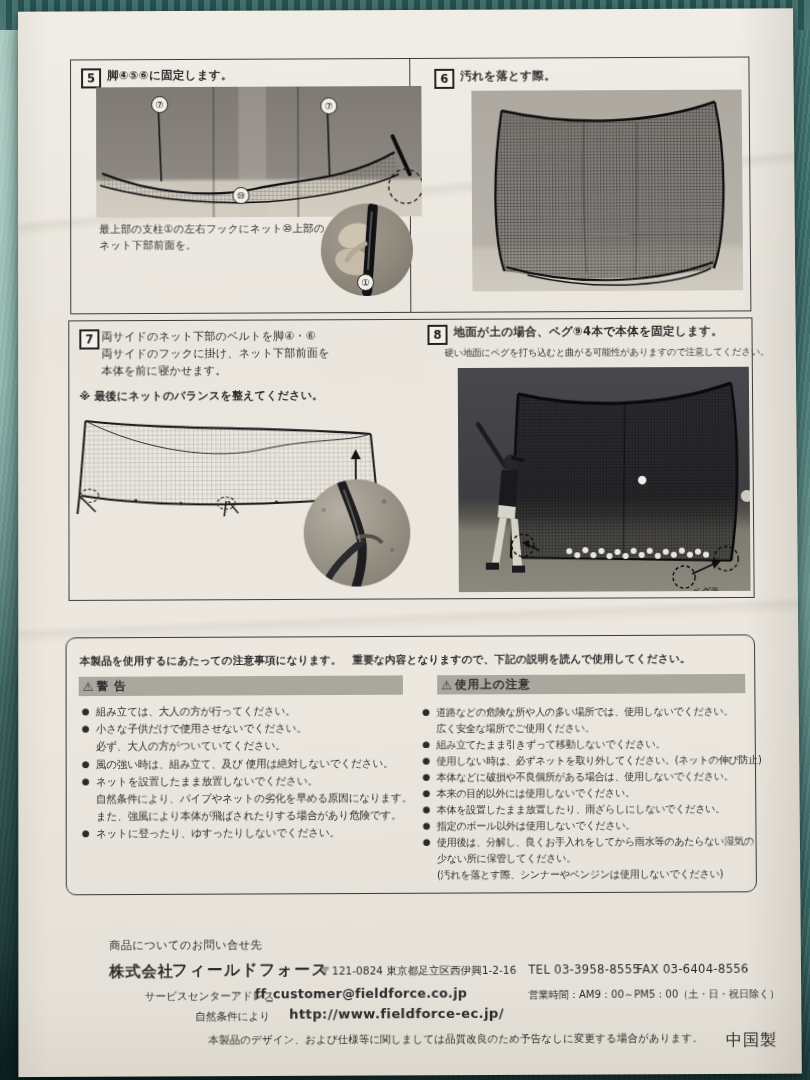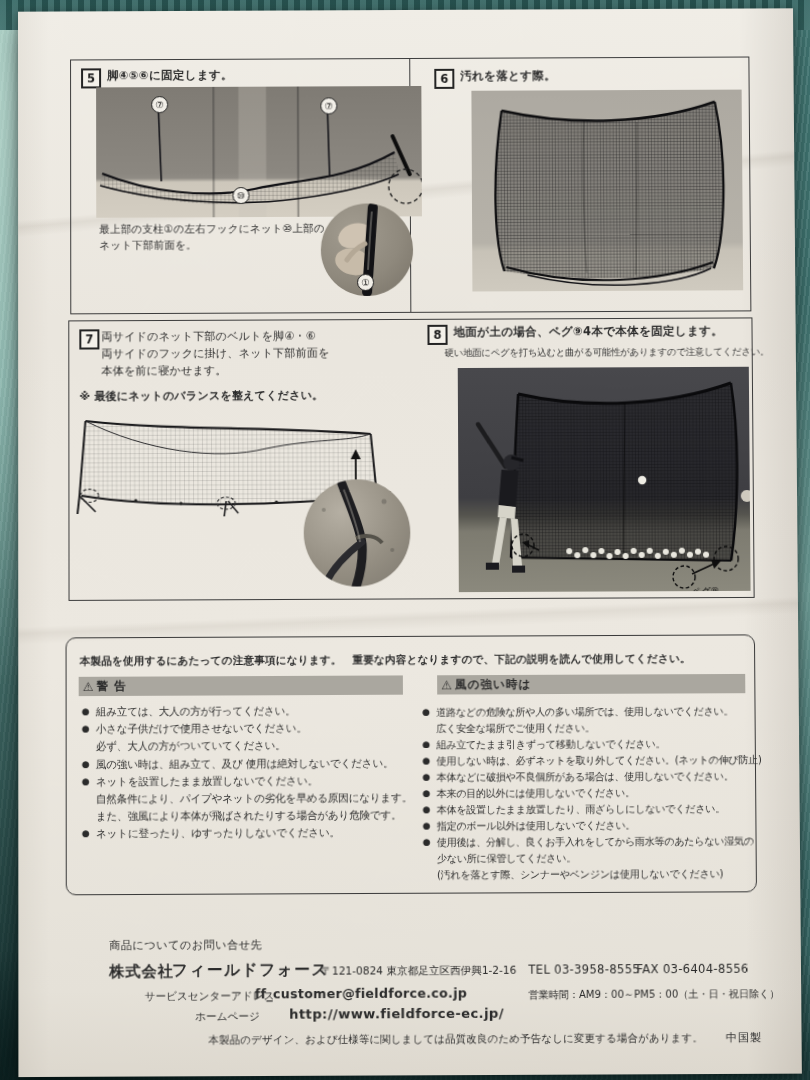--- a/index.html
+++ b/index.html
@@ -84,21 +84,21 @@
   .c-head{font-size:11px;letter-spacing:.5px;}
   .c-type{font-size:15px;font-weight:600;letter-spacing:1px;}
   .c-name{font-size:15.5px;font-weight:600;letter-spacing:1.5px;}
   .c-addr{font-size:10.5px;}
   .c-tel{font-size:11.5px;font-weight:500;letter-spacing:.3px;}
   .c-lbl{font-size:10.5px;}
   .c-mail{font-size:12.5px;font-weight:600;letter-spacing:.3px;}
   .c-hours{font-size:10px;}
   .c-url{font-size:13px;font-weight:700;letter-spacing:.4px;}
   .f-note{font-size:10.3px;letter-spacing:.2px;}
-  .f-made{font-size:11px;letter-spacing:1px;}
+  .f-made{font-size:16px;letter-spacing:1px;}
 </style>
 </head>
 <body>
 
 <svg width="0" height="0" style="position:absolute">
   <defs>
     <pattern id="meshD" width="3.2" height="3.2" patternUnits="userSpaceOnUse">
       <path d="M0 0H3.2M0 0V3.2" stroke="rgba(10,10,14,0.8)" stroke-width="0.7" fill="none"></path>
     </pattern>
     <pattern id="meshM" width="4" height="4" patternUnits="userSpaceOnUse">
@@ -284,21 +284,21 @@
 
   <div class="notice">
     <div class="intro">本製品を使用するにあたっての注意事項になります。　重要な内容となりますので、下記の説明を読んで使用してください。</div>
 
     <div class="gbar" style="left:12px;top:38px;width:322px;">
       <span class="warnicon">⚠</span>
       <span class="ttl">警 告</span>
     </div>
     <div class="gbar" style="left:368px;top:38px;width:306px;">
       <span class="warnicon">⚠</span>
-      <span class="ttl">風の強い時は</span>
+      <span class="ttl">使用上の注意</span>
     </div>
 
     <div class="ncol colL" style="left:15px;top:66px;width:330px;">
       <div class="nrow">
           <span class="blt">●</span>
           <span class="txt">組み立ては、大人の方が行ってください。</span>
         </div>
       <div class="nrow">
           <span class="blt">●</span>
           <span class="txt">小さな子供だけで使用させないでください。</span>
@@ -379,19 +379,19 @@
 
   <div class="t c-head" style="left:90px;top:918px;">商品についてのお問い合せ先</div>
   <div class="t c-type" style="left:90px;top:942px;">株式会社</div>
   <div class="t c-name" style="left:152px;top:940px;">フィールドフォース</div>
   <div class="t c-addr" style="left:300px;top:945px;">〒121-0824 東京都足立区西伊興1-2-16</div>
   <div class="t c-tel" style="left:505px;top:944px;">TEL 03-3958-8555</div>
   <div class="t c-tel" style="left:612px;top:944px;">FAX 03-6404-8556</div>
   <div class="t c-lbl" style="left:125px;top:969px;">サービスセンターアドレス</div>
   <div class="t c-mail" style="left:234px;top:966px;">ff_customer@fieldforce.co.jp</div>
   <div class="t c-hours" style="left:505px;top:969px;">営業時間：AM9：00～PM5：00（土・日・祝日除く）</div>
-  <div class="t c-lbl" style="left:175px;top:989px;">ホームページ</div>
+  <div class="t c-lbl" style="left:175px;top:989px;">自然条件により</div>
   <div class="t c-url" style="left:268px;top:986px;">http://www.fieldforce-ec.jp/</div>
 
   <div class="t f-note" style="left:188px;top:1012px;">本製品のデザイン、および仕様等に関しましては品質改良のため予告なしに変更する場合があります。</div>
   <div class="t f-made" style="left:700px;top:1011px;">中国製</div>
 
 </div>
 
 </body></html>

